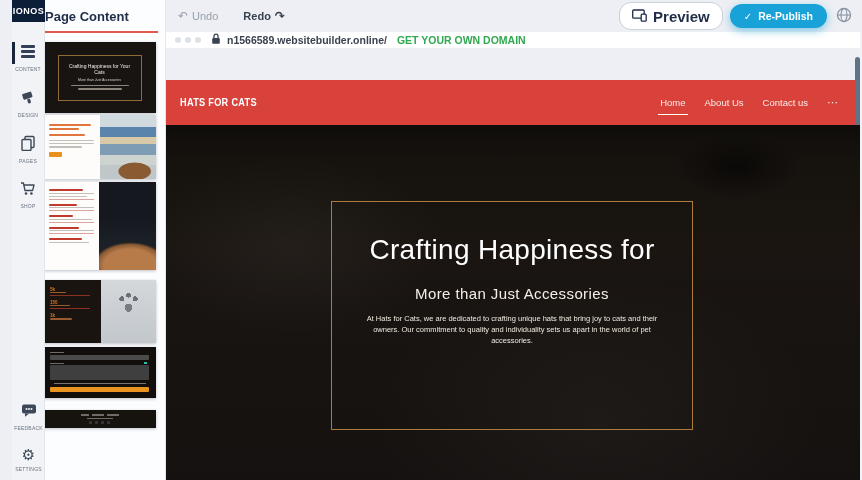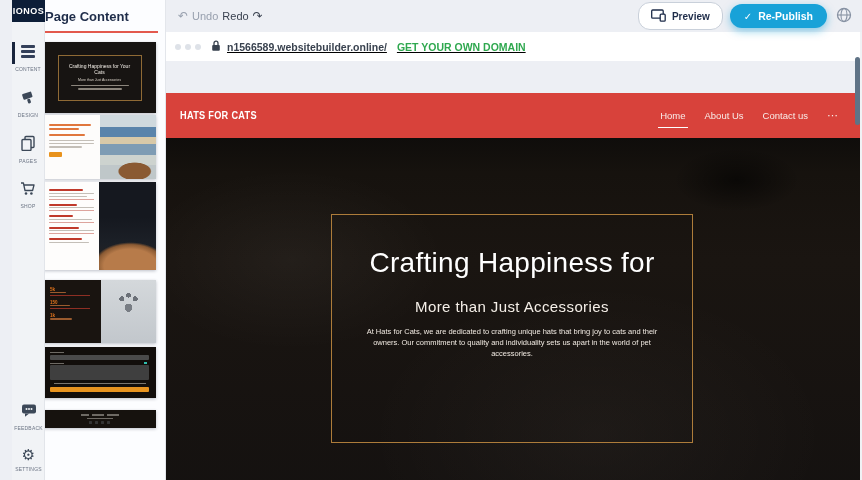--- a/index.html
+++ b/index.html
@@ -78,30 +78,30 @@
   .foot-row { display:flex; gap:3px; }
   .foot-bar { background:#6e6a64; height:1.2px; width:10px; }
   .foot-sq { width:3px; height:3px; background:#343434; border-radius:.5px; }
 
   
   .main { position:absolute; left:166px; top:0; width:696px; height:480px; }
 
   .toolbar { height:32px; background:#edeff4; display:flex; align-items:center; padding:0 8px 0 12px; }
   .undo-btn, .redo-btn { display:flex; align-items:center; gap:4px; font-size:11px; cursor:pointer; }
   .undo-btn { color:#98a0ae; }
-  .redo-btn { color:#39414f; font-weight:normal; margin-left:4px; }
+  .redo-btn { color:#39414f; font-weight:bold; margin-left:25px; }
   .arrow-glyph { font-family:"DejaVu Sans", sans-serif; font-size:12px; }
   .toolbar-right { margin-left:auto; display:flex; align-items:center; gap:7px; }
-  .btn-preview { height:28px; border-radius:12px; background:#fff; border:1px solid #c9d0da; padding:0 12px; display:flex; align-items:center; gap:6px; font-size:10px; font-weight:bold; color:#1e2c49; cursor:pointer; }
+  .btn-preview { height:28px; border-radius:12px; background:#fff; border:1px solid #c9d0da; padding:0 12px; display:flex; align-items:center; gap:6px; font-size:15px; font-weight:bold; color:#1e2c49; cursor:pointer; }
   .btn-publish { height:24px; border-radius:13px; background:#18a2d8; border:none; padding:0 14px; display:flex; align-items:center; gap:6px; font-size:10.5px; font-weight:bold; color:#fff; cursor:pointer; box-shadow:0 3px 9px rgba(24,162,216,.5); }
   .check-glyph { font-family:"DejaVu Sans", sans-serif; font-size:10px; }
   .globe-btn { width:20px; height:20px; border:none; background:transparent; cursor:pointer; display:flex; align-items:center; justify-content:center; }
 
   
-  .browserbar { height:29px; background:#fff; display:flex; align-items:center; padding-left:9px;text-decoration:underline; }
+  .browserbar { height:16px; background:#fff; display:flex; align-items:center; padding-left:9px; }
   .dots { display:flex; gap:4px; margin-right:10px; }
   .dot { width:6px; height:6px; border-radius:50%; background:#dee2e8; }
   .url-text { font-size:10.5px; font-weight:bold; color:#39424f; margin-left:6px; }
   .domain-cta { font-size:10.5px; font-weight:bold; color:#2fa84f; margin-left:10px; cursor:pointer; }
 
   
   .siteheader { height:45px; background:#d8423b; display:flex; align-items:center; padding:0 24px 0 14px;margin-top:32px; }
   .brand { color:#fff; font-weight:bold; font-size:10px; letter-spacing:.3px; transform:scaleX(.92); transform-origin:left; }
   .sitenav { margin-left:auto; display:flex; align-items:center; gap:19px; }
   .nav-link { color:#f8ece9; font-size:9.5px; cursor:pointer; position:relative; }

